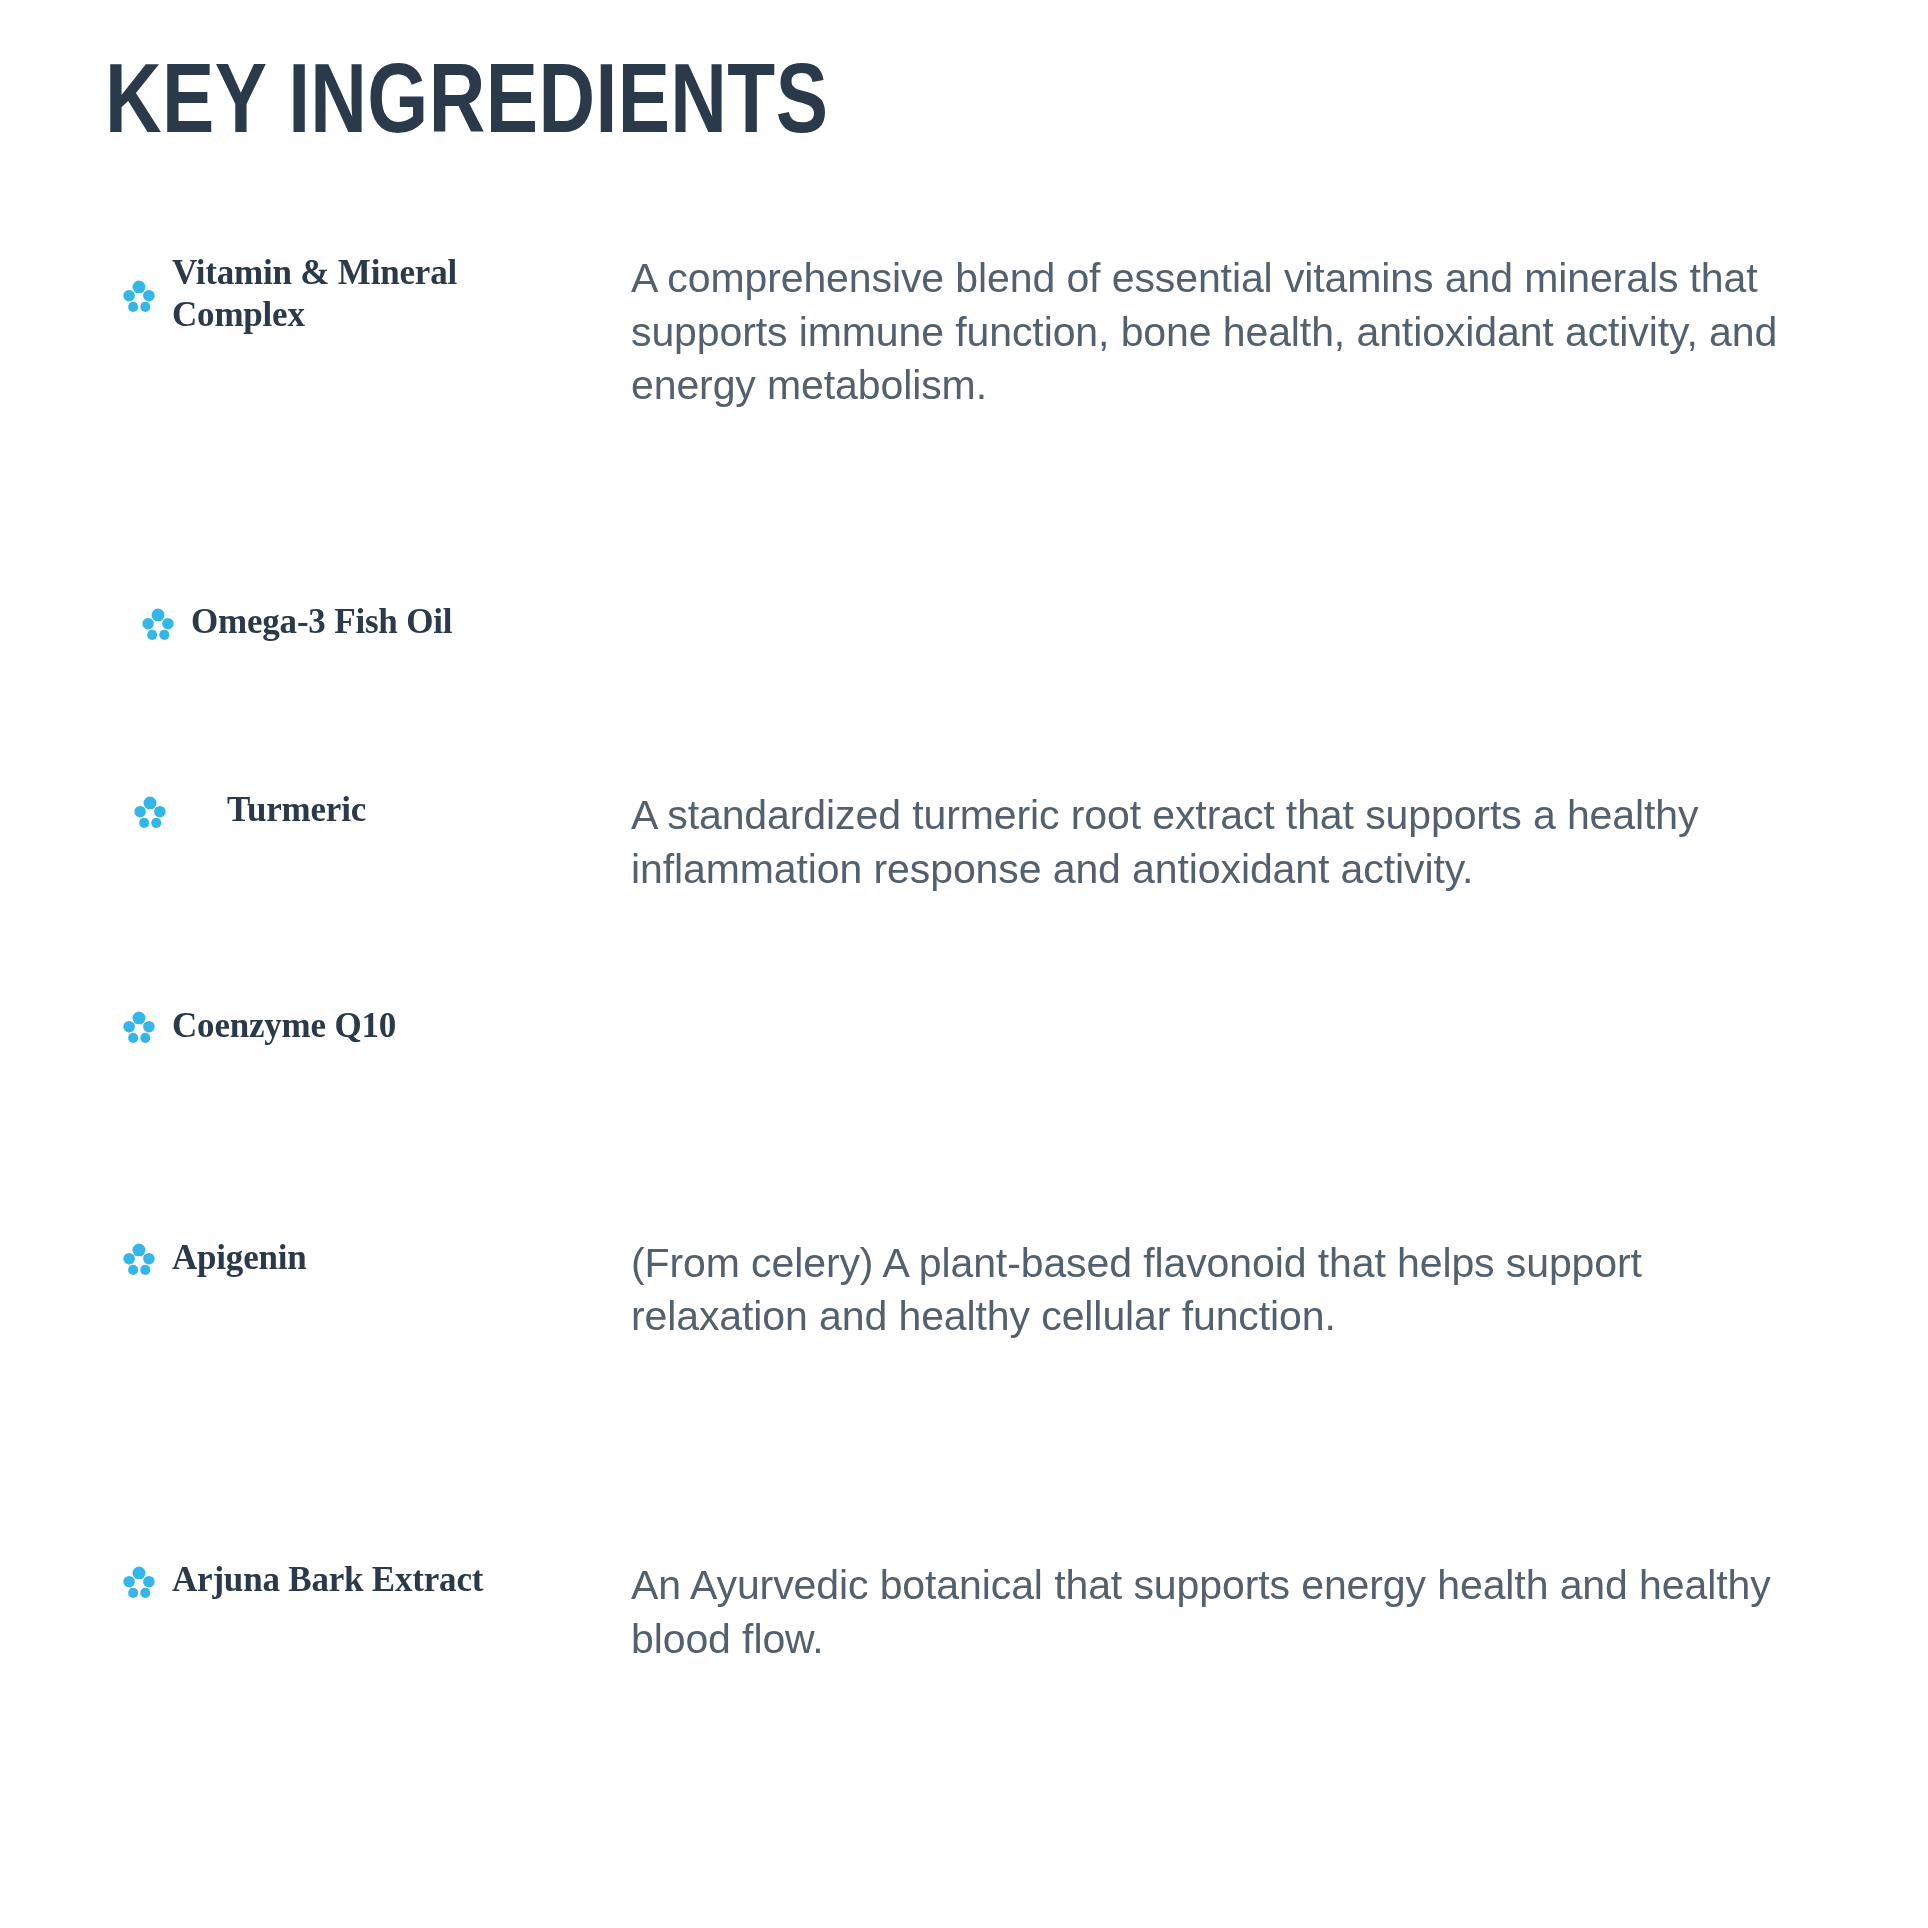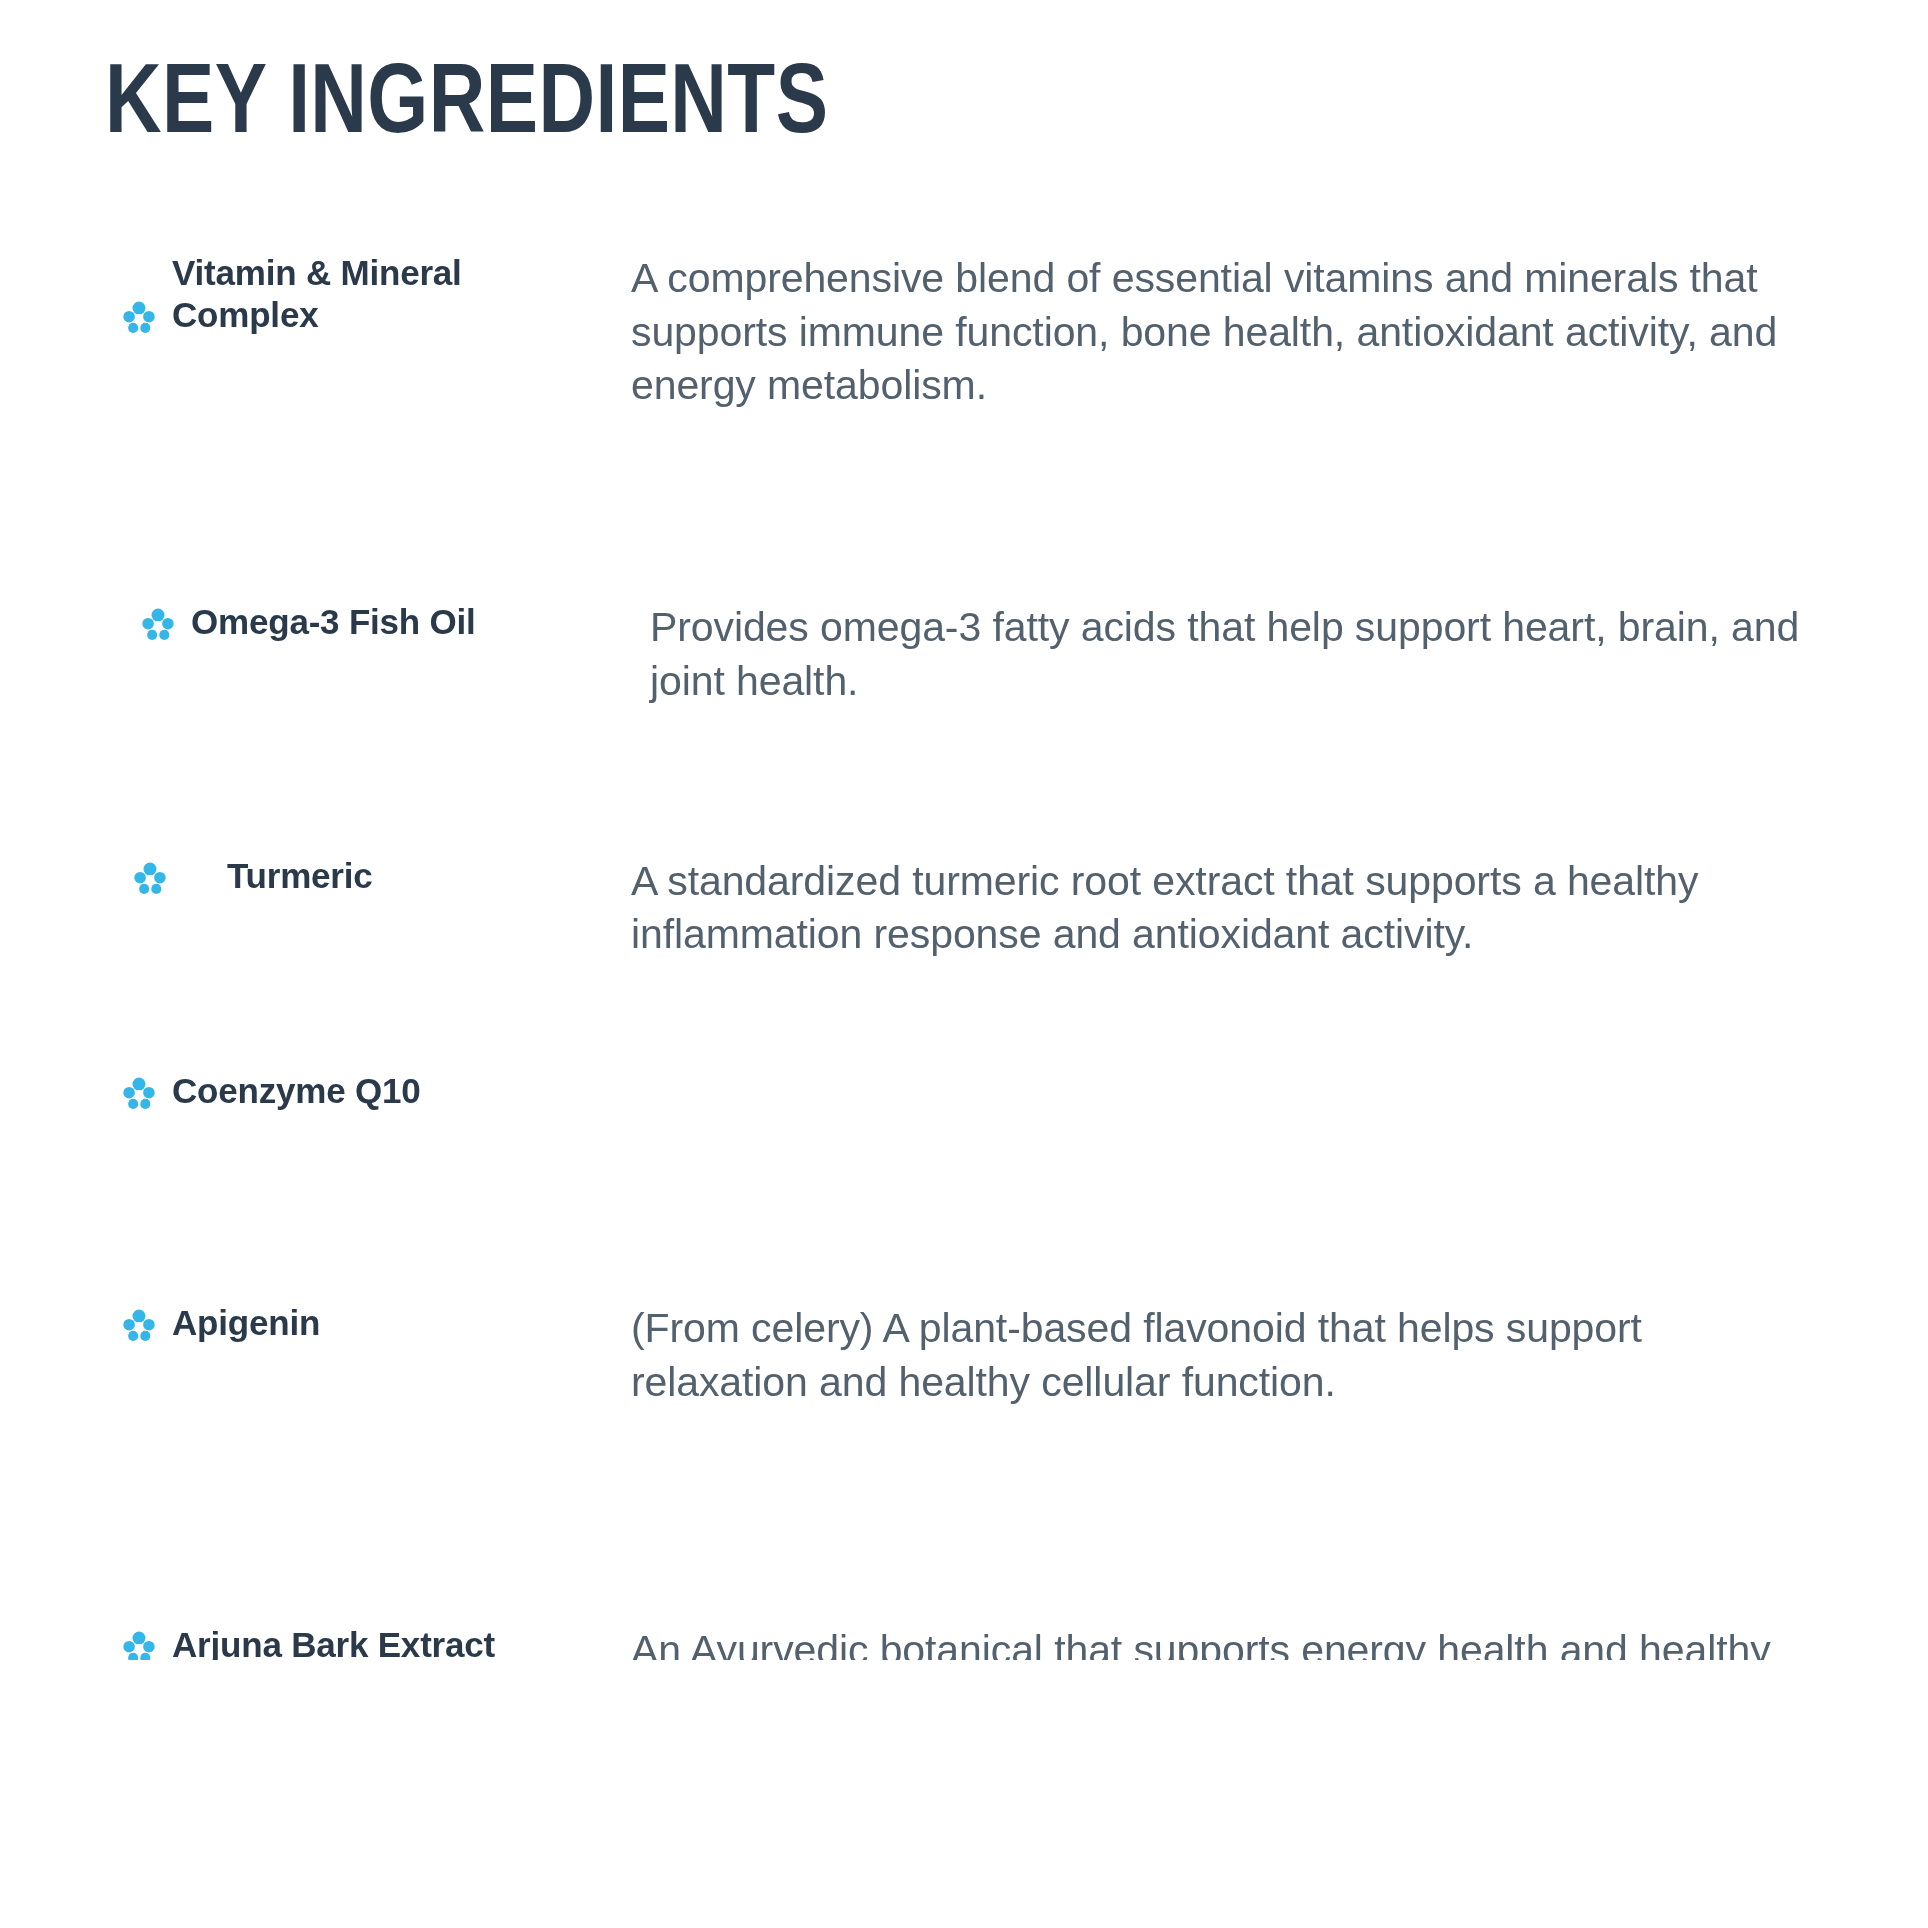--- a/index.html
+++ b/index.html
@@ -48,21 +48,22 @@
     padding: 0 0 0 0;
     margin-bottom: 0;
   }
   .name-col {
     position: relative;
     width: 513px;
     flex: 0 0 513px;
     padding-left: 121px;
     box-sizing: border-box;
     display: flex;
-    align-items: flex-end;
+    align-items: center;
+    font-family: Liberation Serif, serif;
   }
   .bullet-icon {
     flex: 0 0 auto;
     width: 36px;
     height: 36px;
     margin-right: 15px;
     margin-top: 5.6px;
     display: block;
   }
   .ing-name {
@@ -126,23 +127,20 @@
         <svg class="bullet-icon" viewBox="0 0 40 40">
           <circle cx="20" cy="9" r="7.2" fill="#35b6e8"></circle>
           <circle cx="9" cy="18.5" r="6.4" fill="#35b6e8"></circle>
           <circle cx="31" cy="18.5" r="6.4" fill="#35b6e8"></circle>
           <circle cx="13.5" cy="31" r="5.6" fill="#35b6e8"></circle>
           <circle cx="27" cy="31" r="5.6" fill="#35b6e8"></circle>
           <circle cx="20" cy="20" r="4.2" fill="#ffffff"></circle>
         </svg>
         <div class="ing-name">Omega-3 Fish Oil</div>
       </div>
-      <div class="desc-col">
-        <div class="desc-inner">Provides omega-3 fatty acids that help support heart, brain, and joint health.</div>
-      </div>
     </div>
 
     <div class="row r2">
       <div class="name-col indent-sm">
         <svg class="bullet-icon" viewBox="0 0 40 40">
           <circle cx="20" cy="9" r="7.2" fill="#35b6e8"></circle>
           <circle cx="9" cy="18.5" r="6.4" fill="#35b6e8"></circle>
           <circle cx="31" cy="18.5" r="6.4" fill="#35b6e8"></circle>
           <circle cx="13.5" cy="31" r="5.6" fill="#35b6e8"></circle>
           <circle cx="27" cy="31" r="5.6" fill="#35b6e8"></circle>

